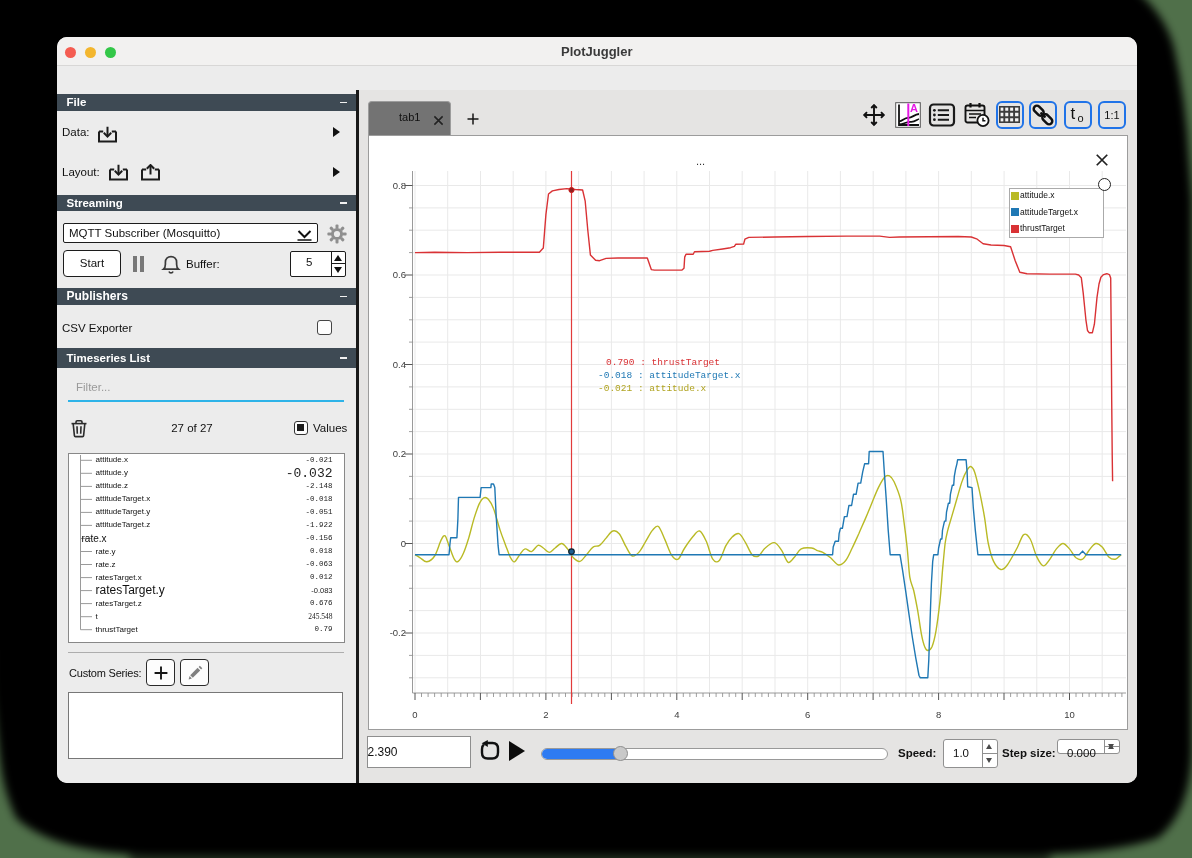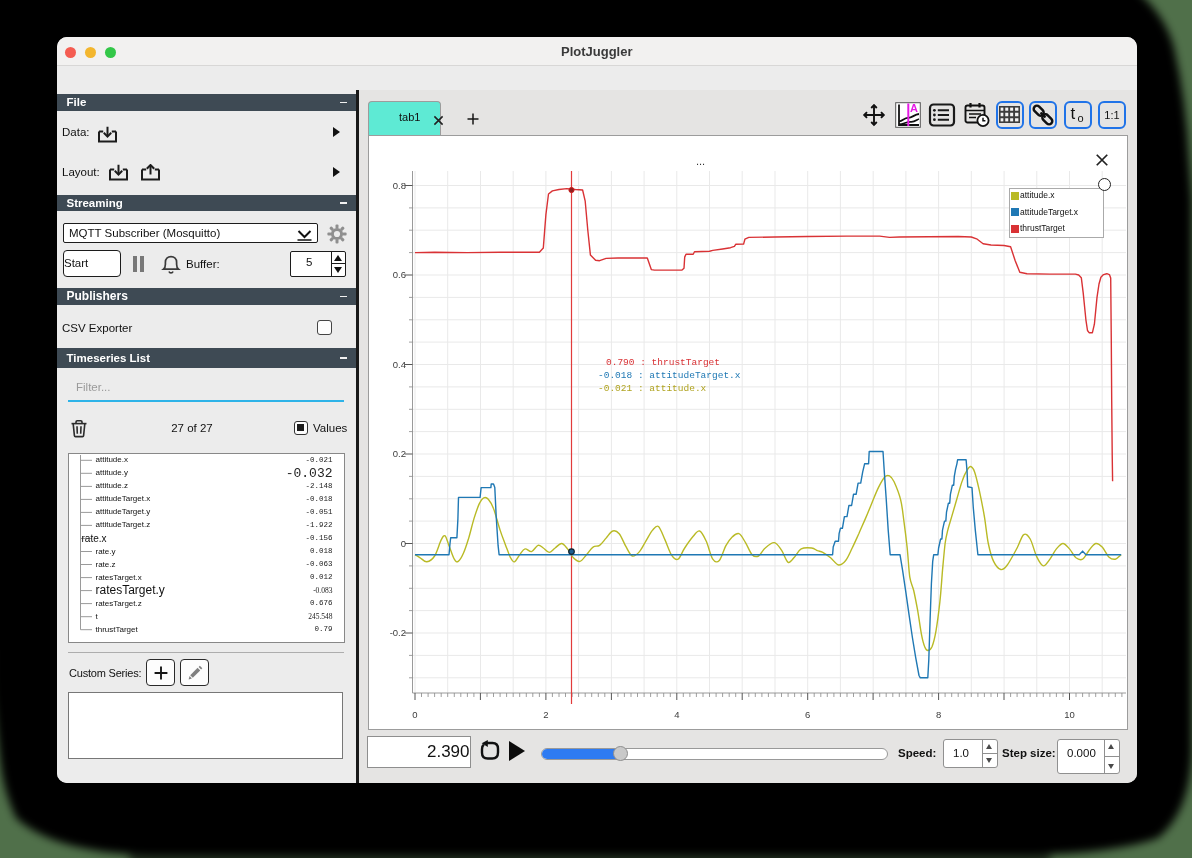--- a/index.html
+++ b/index.html
@@ -81,21 +81,21 @@
 <g transform="rotate(45 10 10)">
                 <rect x="8.5" y="0.4" width="3" height="4" rx="1"></rect>
                 <rect x="8.5" y="15.6" width="3" height="4" rx="1"></rect>
 <rect x="0.4" y="8.5" width="4" height="3" rx="1"></rect>
                 <rect x="15.6" y="8.5" width="4" height="3" rx="1"></rect>
               </g>
             </g>
           </g>
 <circle cx="10" cy="10" r="3.1" fill="#ececec"></circle>
         </svg></div>
-    <div class="abs" style="left:6px;top:160px;width:58px;height:27px;background:#fff;border:1.5px solid #1c1c1c;border-radius:4px;line-height:24px;font-size:11.5px;color:#111">Start</div>
+    <div class="abs" style="left:6px;top:160px;width:58px;height:27px;background:#fff;border:1.5px solid #1c1c1c;border-radius:4px;text-align:center;line-height:24px;font-size:11.5px;color:#111">Start</div>
     <div class="abs" style="left:76px;top:166px;width:4.2px;height:16px;background:#787878"></div>
     <div class="abs" style="left:83px;top:166px;width:4.2px;height:16px;background:#787878"></div>
     <div class="abs" style="left:104px;top:164px"><svg width="20" height="21" viewBox="0 0 20 21">
           <g fill="none" stroke="#3a3a3a" stroke-width="1.7">
             <path d="M2.5 15.2 C4.2 13.8 4.4 12.5 4.4 10.2 V8.2 C4.4 4.9 6.7 2.6 10 2.6 C13.3 2.6 15.6 4.9 15.6 8.2 V10.2 C15.6 12.5 15.8 13.8 17.5 15.2 Z"></path>
             <path d="M8 17.5 A2.1 2.1 0 0 0 12 17.5"></path>
           </g>
         </svg></div>
     <div class="lbl" style="left:129px;top:167.5px">Buffer:</div>
     <div class="abs" style="left:233px;top:161px;width:56px;height:26px;background:#fff;border:1.5px solid #1c1c1c;border-radius:2px">
@@ -155,21 +155,21 @@
         <div style="position:absolute;right:11px;top:65.2px;height:13px;line-height:13px;font-size:7.5px;font-family:'Liberation Mono',monospace;color:#222">-1.922</div>
         <div style="position:absolute;left:13px;top:78.0px;height:13px;line-height:13px;font-size:10px;color:#111">rate.x</div>
         <div style="position:absolute;right:11px;top:78.3px;height:13px;line-height:13px;font-size:7.5px;font-family:'Liberation Mono',monospace;color:#222">-0.156</div>
         <div style="position:absolute;left:27px;top:91.0px;height:13px;line-height:13px;font-size:8px;color:#111">rate.y</div>
         <div style="position:absolute;right:11px;top:91.3px;height:13px;line-height:13px;font-size:7.5px;font-family:'Liberation Mono',monospace;color:#222">0.018</div>
         <div style="position:absolute;left:27px;top:104.0px;height:13px;line-height:13px;font-size:8px;color:#111">rate.z</div>
         <div style="position:absolute;right:11px;top:104.3px;height:13px;line-height:13px;font-size:7.5px;font-family:'Liberation Mono',monospace;color:#222">-0.063</div>
         <div style="position:absolute;left:27px;top:117.1px;height:13px;line-height:13px;font-size:8px;color:#111">ratesTarget.x</div>
         <div style="position:absolute;right:11px;top:117.4px;height:13px;line-height:13px;font-size:7.5px;font-family:'Liberation Mono',monospace;color:#222">0.012</div>
         <div style="position:absolute;left:27px;top:130.1px;height:13px;line-height:13px;font-size:12px;color:#111">ratesTarget.y</div>
-        <div style="position:absolute;right:11px;top:130.4px;height:13px;line-height:13px;font-size:7.5px;font-family:Liberation Serif, serif;color:#222">-0.083</div>
+        <div style="position:absolute;right:11px;top:130.4px;height:13px;line-height:13px;font-size:7.5px;font-family:Liberation Sans, sans-serif;color:#222">-0.083</div>
         <div style="position:absolute;left:27px;top:143.1px;height:13px;line-height:13px;font-size:8px;color:#111">ratesTarget.z</div>
         <div style="position:absolute;right:11px;top:143.4px;height:13px;line-height:13px;font-size:7.5px;font-family:'Liberation Mono',monospace;color:#222">0.676</div>
         <div style="position:absolute;left:27px;top:156.2px;height:13px;line-height:13px;font-size:8px;color:#111">t</div>
         <div style="position:absolute;right:11px;top:156.5px;height:13px;line-height:13px;font-size:7.5px;font-family:Liberation Serif, serif;color:#222">245.548</div>
         <div style="position:absolute;left:27px;top:169.2px;height:13px;line-height:13px;font-size:8px;color:#111">thrustTarget</div>
         <div style="position:absolute;right:11px;top:169.5px;height:13px;line-height:13px;font-size:7.5px;font-family:'Liberation Mono',monospace;color:#222">0.79</div>
     </div>
 
     <div class="abs" style="left:11px;top:561.5px;width:276px;height:1px;background:#adadad"></div>
     <div class="abs" style="left:12px;top:576.5px;font-size:11px;letter-spacing:-0.2px;color:#111;white-space:nowrap">Custom Series:</div>
@@ -238,21 +238,21 @@
             <rect x="8.8" y="12.4" width="6.4" height="11.4" rx="3.2"></rect>
             <path d="M12 8.5 V15.5" stroke-width="2.3"></path>
           </g>
         </svg></div>
     <div class="abs" style="left:705.5px;top:11px;width:28px;height:28px;border:2px solid #2073e8;border-radius:6px;color:#111">
         <span class="abs" style="left:4.5px;top:0.5px;font-size:17px">t</span>
         <span class="abs" style="left:11.5px;top:8.5px;font-size:11px">o</span>
       </div>
     <div class="abs" style="left:739.5px;top:11px;width:28px;height:28px;border:2px solid #2073e8;border-radius:6px;color:#111;text-align:center;line-height:24px;font-size:11px">1:1</div>
 
-    <div class="abs" style="left:9.5px;top:10.5px;width:73px;height:35px;background:#5eead4;border:1px solid #9c9c9c;border-bottom:none;border-radius:4px 4px 0 0">
+    <div class="abs" style="left:9.5px;top:10.5px;width:83px;height:35px;background:#737373;border:1px solid #9c9c9c;border-bottom:none;border-radius:4px 4px 0 0">
       <div class="abs" style="left:30px;top:9px;font-size:11px;color:#111">tab1</div>
       <div class="abs" style="left:64px;top:10.5px"><svg width="11" height="11" viewBox="0 0 12 12">
             <path d="M1.5 1.5 L10.5 10.5 M10.5 1.5 L1.5 10.5" stroke="#222" stroke-width="1.7" fill="none"></path>
           </svg></div>
     </div>
     <div class="abs" style="left:108.5px;top:21px"><svg width="12" height="12" viewBox="0 0 12 12">
           <path d="M6 0.5 V11.5 M0.5 6 H11.5" stroke="#161616" stroke-width="1.5" fill="none"></path>
         </svg></div>
 
     <div class="abs" style="left:9.5px;top:45px;width:760px;height:594.5px;background:#fff;border:1px solid #9c9c9c">
@@ -290,21 +290,21 @@
       <div class="abs" style="left:640px;top:52px;width:95px;height:50px;background:#fff;border:1px solid #aaa"></div>
       <div class="abs" style="left:642px;top:55.5px;width:8px;height:8px;background:#b9ba25"></div>
       <div class="abs" style="left:651px;top:54px;font-size:8.5px;color:#111">attitude.x</div>
       <div class="abs" style="left:642px;top:72px;width:8px;height:8px;background:#1f78b4"></div>
       <div class="abs" style="left:651px;top:70.5px;font-size:8.5px;color:#111">attitudeTarget.x</div>
       <div class="abs" style="left:642px;top:88.5px;width:8px;height:8px;background:#d93235"></div>
       <div class="abs" style="left:651px;top:87px;font-size:8.5px;color:#111">thrustTarget</div>
       <div class="abs" style="left:729px;top:42px;width:13px;height:13px;border-radius:50%;background:#fff;border:1.5px solid #222"></div>
     </div>
 
-    <div class="abs" style="left:8px;top:646px;width:104px;height:31.5px;background:#fff;border:1px solid #8e8e8e;text-align:right;line-height:30px;font-size:17px;color:#111">2.390</div>
+    <div class="abs" style="left:8px;top:646px;width:104px;height:31.5px;background:#fff;border:1px solid #8e8e8e;text-align:left;line-height:30px;font-size:12px;color:#111">2.390</div>
     <div class="abs" style="left:119.5px;top:650px"><svg width="23" height="22" viewBox="0 0 23 22">
           <path d="M9 3 H14.5 Q20 3 20 8.7 V12.6 Q20 18.5 14.3 18.5 H9.7 Q4 18.5 4 12.8 V9.2 Q4 6 5.9 4.5" fill="none" stroke="#111" stroke-width="2.4"></path>
           <polygon points="9.8,0 9.8,6.9 3.7,3.3" fill="#111"></polygon>
         </svg></div>
     <div class="abs" style="left:149.5px;top:650px"><svg width="18" height="22" viewBox="0 0 18 22">
           <polygon points="1,1 17,11 1,21" fill="#0c0c0c"></polygon>
         </svg></div>
     <div class="abs" style="left:182.5px;top:657.5px;width:347px;height:12.5px;background:#fff;border:1px solid #999;border-radius:6.5px">
       <div class="abs" style="left:0;top:0;width:78px;height:10.5px;background:#2e7bf2;border-radius:6px 0 0 6px"></div>
       <div class="abs" style="left:71px;top:-2.5px;width:15px;height:15px;border-radius:50%;background:#c9c9c9;border:1px solid #8e8e8e"></div>
@@ -315,21 +315,21 @@
       <div style="position:absolute;right:0;top:0;width:15px;height:100%;border-left:1px solid #909090">
 <div style="position:absolute;left:0;top:0;width:100%;height:50%;border-bottom:1px solid #909090">
             <div style="position:absolute;left:3.4px;top:3.6px;width:0;height:0;border-left:3.8px solid transparent;border-right:3.8px solid transparent;border-bottom:5.4px solid #4a4a4a"></div>
           </div>
 <div style="position:absolute;left:0;bottom:0;width:100%;height:50%">
             <div style="position:absolute;left:3.4px;bottom:3.6px;width:0;height:0;border-left:3.8px solid transparent;border-right:3.8px solid transparent;border-top:5.4px solid #4a4a4a"></div>
           </div>
         </div>
     </div>
     <div class="abs" style="left:643.5px;top:657px;font-size:11.5px;font-weight:bold;color:#111">Step size:</div>
-    <div class="abs" style="left:698.5px;top:649px;width:63px;height:35px;background:#fff;border:1px solid #909090;border-radius:3px">
+    <div class="abs" style="left:698.5px;top:649px;width:63px;height:15px;background:#fff;border:1px solid #909090;border-radius:3px">
       <div class="abs" style="left:9px;top:7px;font-size:11.5px;color:#111">0.000</div>
       <div style="position:absolute;right:0;top:0;width:15px;height:100%;border-left:1px solid #909090">
 <div style="position:absolute;left:0;top:0;width:100%;height:50%;border-bottom:1px solid #909090">
             <div style="position:absolute;left:3.4px;top:3.6px;width:0;height:0;border-left:3.8px solid transparent;border-right:3.8px solid transparent;border-bottom:5.4px solid #4a4a4a"></div>
           </div>
 <div style="position:absolute;left:0;bottom:0;width:100%;height:50%">
             <div style="position:absolute;left:3.4px;bottom:3.6px;width:0;height:0;border-left:3.8px solid transparent;border-right:3.8px solid transparent;border-top:5.4px solid #4a4a4a"></div>
           </div>
         </div>
     </div>

